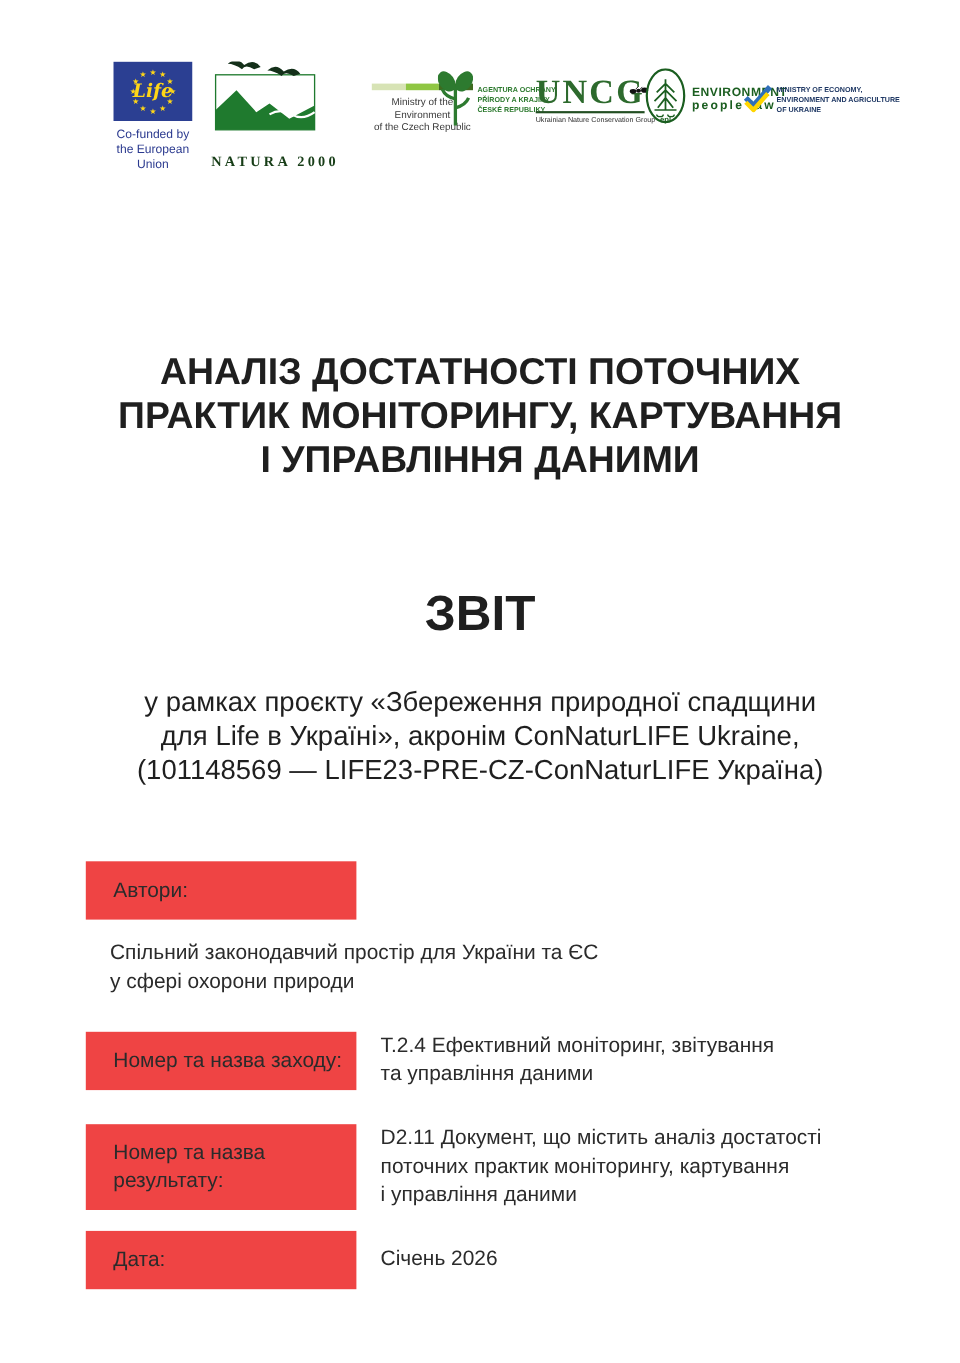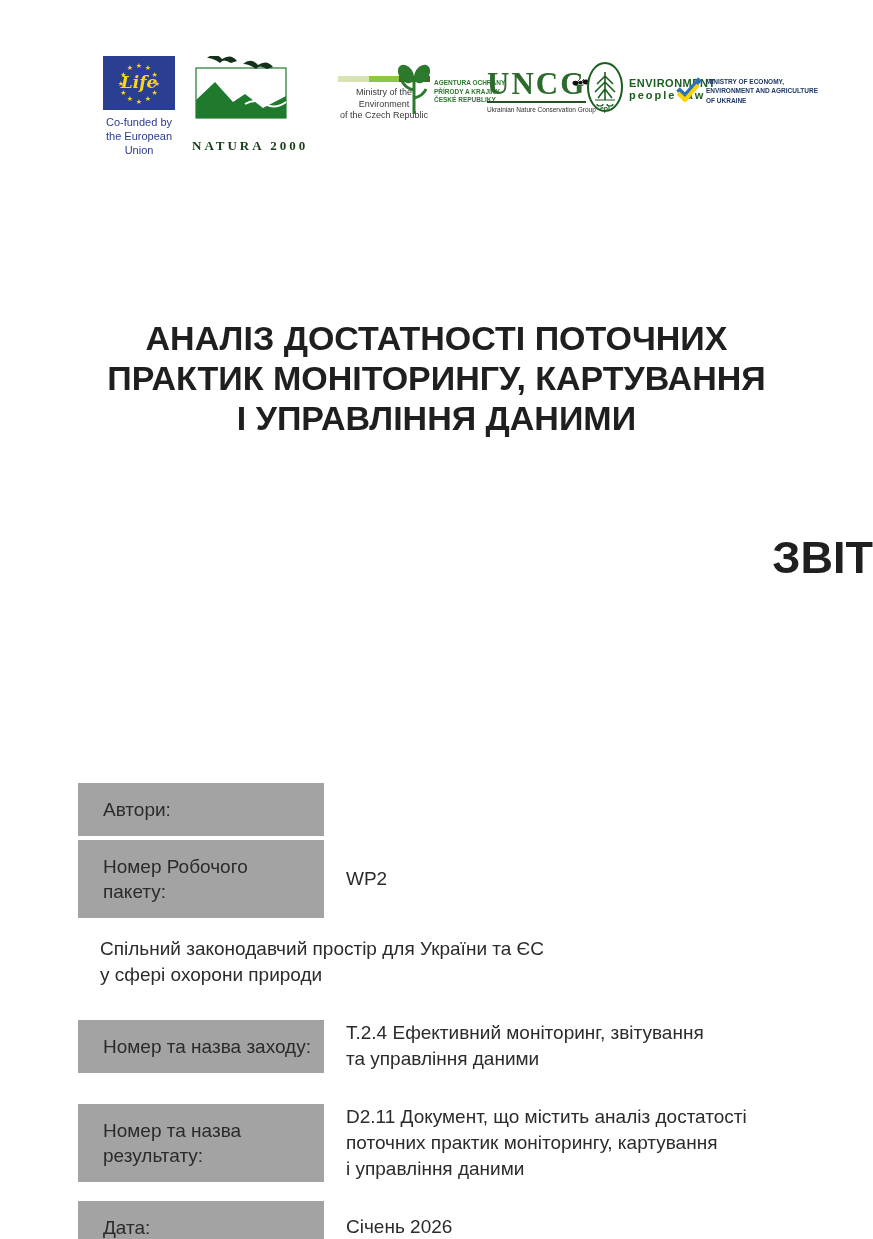--- a/index.html
+++ b/index.html
@@ -37,29 +37,29 @@
   .epl{left:586px;top:6px;display:flex;align-items:center;gap:5px;}
   .epl-caption-top{font-size:11px;font-weight:bold;color:#1b5e20;line-height:1.05;letter-spacing:0.5px;}
   .epl-caption-bottom{font-size:11px;font-weight:bold;color:#1b5e20;line-height:1.05;letter-spacing:2px;}
 
   .uamin{left:676px;top:20px;display:flex;align-items:center;gap:4px;}
   .uamin-caption{font-size:6.5px;font-weight:bold;color:#1f3864;line-height:1.4;text-align:left;}
 
   
   .doc-title{position:absolute;top:295px;left:0;width:100%;text-align:center;
              font-size:34px;font-weight:bold;line-height:40px;color:#1f1f1f;}
-  .report-heading{position:absolute;top:532px;left:0;width:100%;text-align:right;
+  .report-heading{position:absolute;top:532px;left:0;width:100%;text-align:center;
                   font-size:45px;font-weight:bold;color:#1f1f1f;}
   .report-subtitle{position:absolute;top:598px;left:0;width:100%;text-align:center;
                    font-size:25px;line-height:31px;color:#1f1f1f;}
 
   
   .meta-table{position:absolute;top:783px;left:78px;width:717px;font-size:19px;color:#2b2b2b;}
   .meta-row{display:flex;margin-bottom:4px;align-items:center;}
-  .meta-label{width:211px;background:#a3a3a3;padding:14px 10px 14px 25px;line-height:25px;}
+  .meta-label{width:211px;background:#ef4444;padding:14px 10px 14px 25px;line-height:25px;}
   .meta-value{flex:1;padding:14px 0 14px 22px;line-height:26px;}
 </style>
 </head>
 <body>
 
 <div class="page">
 
   <header class="logo-strip">
 
     <div class="logo eu">
@@ -175,31 +175,30 @@
     </div>
 
   </header>
 
   <h1 class="doc-title ml">АНАЛІЗ ДОСТАТНОСТІ ПОТОЧНИХ
 ПРАКТИК МОНІТОРИНГУ, КАРТУВАННЯ
 І УПРАВЛІННЯ ДАНИМИ</h1>
 
   <div class="report-heading">ЗВІТ</div>
 
+  <p class="report-subtitle ml">у рамках проєкту «Збереження природної спадщини
+для Life в Україні», акронім ConNaturLIFE Ukraine,
+(101148569 — LIFE23-PRE-CZ-ConNaturLIFE Україна)</p>
 
   <section class="meta-table">
 
     <div class="meta-row">
       <div class="meta-label ml">Автори:</div>
     </div>
 
-    <div class="meta-row">
-      <div class="meta-label ml">Номер Робочого пакету:</div>
-      <div class="meta-value ml">WP2</div>
-    </div>
 
     <div class="meta-row">
       <div class="meta-value ml">Спільний законодавчий простір для України та ЄС
 у сфері охорони природи</div>
     </div>
 
     <div class="meta-row">
       <div class="meta-label ml">Номер та назва заходу:</div>
       <div class="meta-value ml">Т.2.4 Ефективний моніторинг, звітування
 та управління даними</div>

